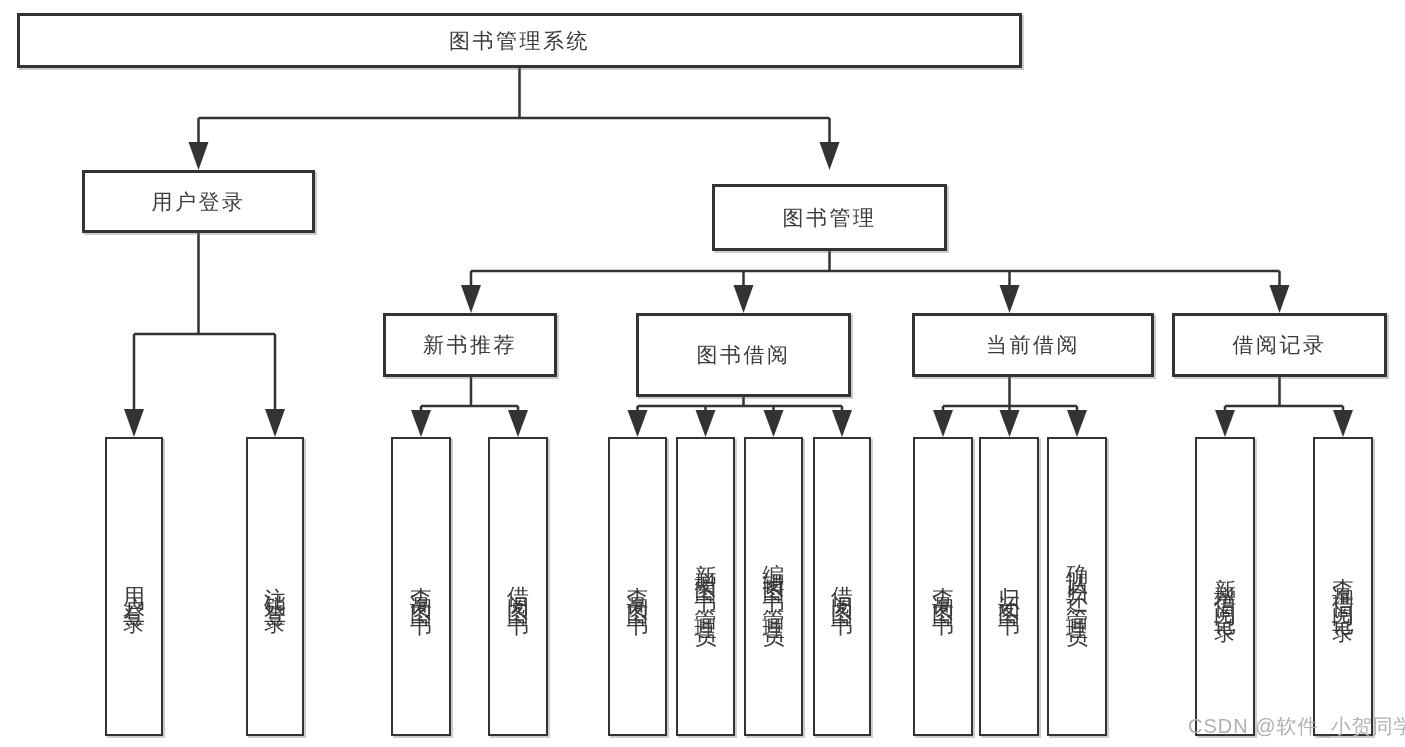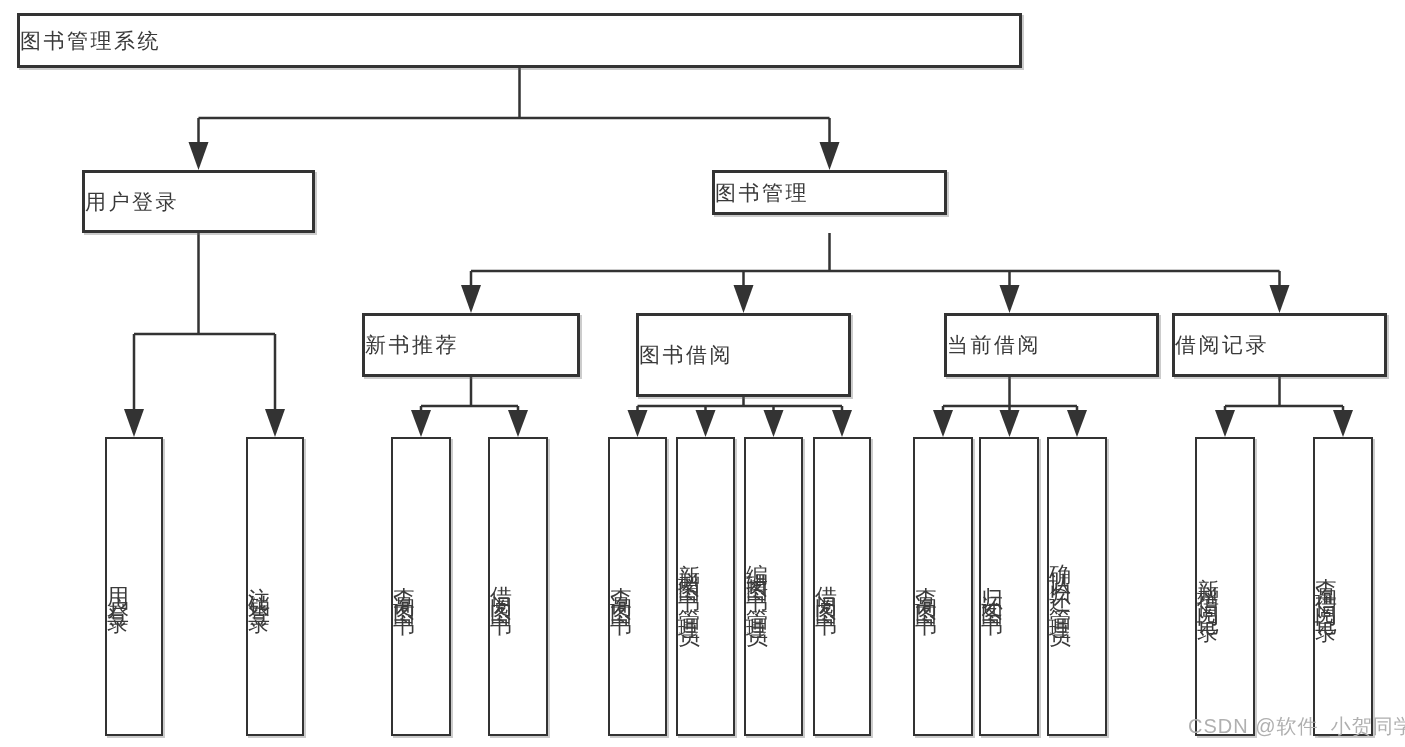--- a/index.html
+++ b/index.html
@@ -30,20 +30,21 @@
     fill: none;
   }
   .wires polygon { fill: var(--line); }
   .box {
     position: absolute;
     box-sizing: border-box;
     border: 3px solid var(--line);
     background: var(--background);
     display: flex;
     align-items: center;
+    justify-content: center;
     box-shadow: 2px 2px 0 rgba(110,110,110,0.35);
   }
   .hlabel {
     font-size: 21px;
     letter-spacing: 2.5px;
     color: var(--text);
     white-space: nowrap;
   }
   .leaf { border-width: 2.5px; }
   .vlabel {
@@ -112,31 +113,31 @@
     </g>
   </svg>
 
   <div class="box" style="left:17px;top:13px;width:1005px;height:55px">
     <span class="hlabel">图书管理系统</span>
   </div>
 
   <div class="box" style="left:82px;top:170px;width:233px;height:63px">
     <span class="hlabel">用户登录</span>
   </div>
-  <div class="box" style="left:712px;top:170px;width:235px;height:45px">
+  <div class="box" style="left:712px;top:184px;width:235px;height:67px">
     <span class="hlabel">图书管理</span>
   </div>
 
-  <div class="box" style="left:362px;top:313px;width:218px;height:64px">
+  <div class="box" style="left:383px;top:313px;width:174px;height:64px">
     <span class="hlabel">新书推荐</span>
   </div>
   <div class="box" style="left:636px;top:313px;width:215px;height:84px">
     <span class="hlabel">图书借阅</span>
   </div>
-  <div class="box" style="left:944px;top:313px;width:215px;height:64px">
+  <div class="box" style="left:912px;top:313px;width:242px;height:64px">
     <span class="hlabel">当前借阅</span>
   </div>
   <div class="box" style="left:1172px;top:313px;width:215px;height:64px">
     <span class="hlabel">借阅记录</span>
   </div>
 
   <div class="box leaf" style="left:105px;top:437px;width:58px;height:299px">
     <span class="vlabel">用户登录</span>
   </div>
   <div class="box leaf" style="left:246px;top:437px;width:58px;height:299px">

